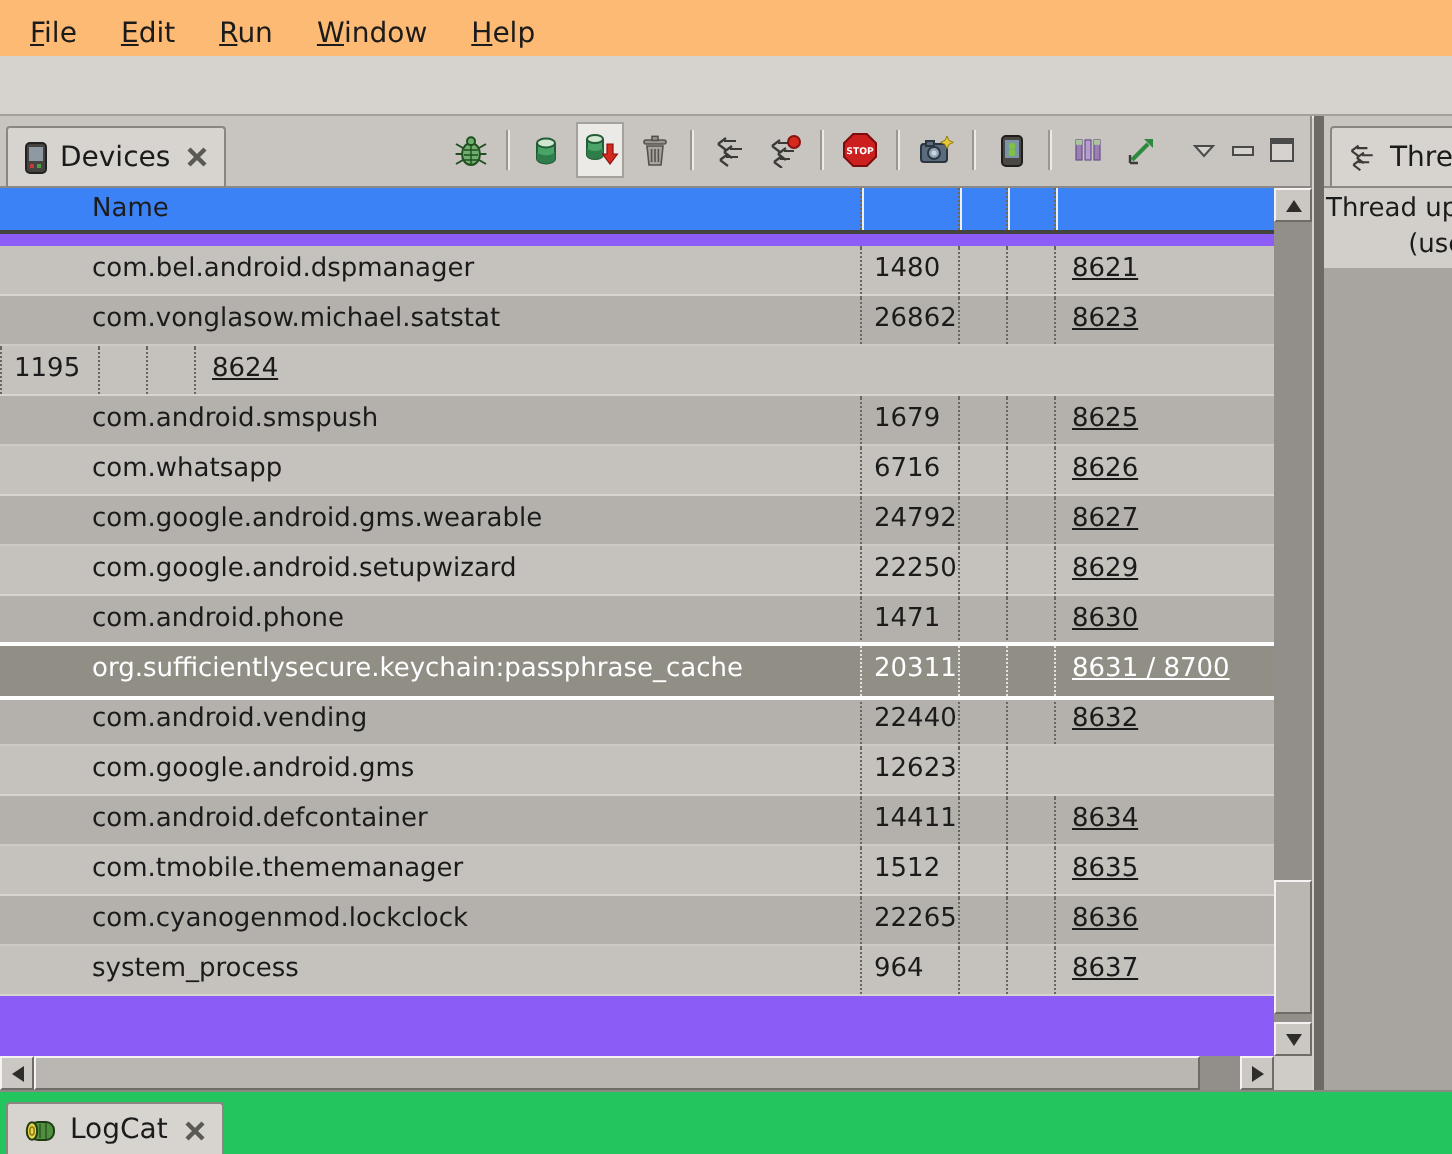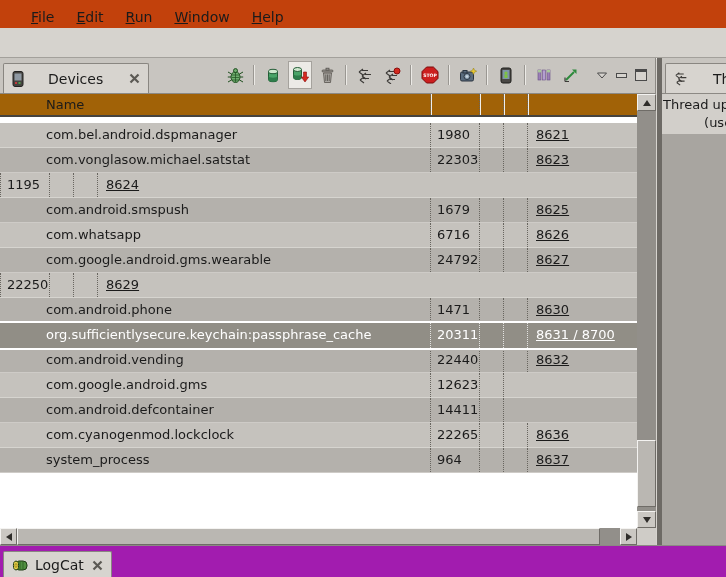--- a/index.html
+++ b/index.html
@@ -5,23 +5,23 @@
   * { margin:0; padding:0; box-sizing:border-box; }
   html,body { width:726px; height:577px; overflow:hidden; }
   body {
     font-family:"DejaVu Sans","Liberation Sans",sans-serif;
     background:#d6d3ce; color:#1b1b1b; font-size:13px;
     position:relative;
   }
   
   .menubar {
     position:absolute; top:0; left:0; width:726px; height:34px;
-    background:#c2410c; border-bottom:1px solid #8f8c87;
+    background:#fdba74; border-bottom:1px solid #8f8c87;
     box-shadow:0 1px 0 #f2f1ee; display:flex; align-items:center;
-    padding-left:20px; font-size:14px;
+    padding-left:4px; font-size:14px;
   }
   .menu-item { display:inline-block; padding:3px 11px; cursor:default; }
   .menu-item::first-letter { text-decoration:underline; }
   
   .toolbar-empty {
     position:absolute; top:28px; left:0; width:726px; height:30px;
     background:#d6d3ce; border-bottom:1px solid #a3a09b;
     box-shadow:0 1px 0 #eceae6;
   }
   
@@ -31,49 +31,49 @@
   }
   .tabbar {
     position:absolute; top:0; left:0; width:100%; height:36px;
     background:#c8c5c0; border-bottom:1px solid #8c8984;
     display:flex; align-items:flex-end;
   }
   .tab {
     height:30px; margin-left:3px; padding:0 8px;
     background:#d7d4cf; border:1px solid #898681; border-bottom:none;
     border-radius:2px 2px 0 0;
-    display:flex; align-items:center; gap:24px; font-size:14px;
+    display:flex; align-items:center; gap:6px; font-size:14px;
   }
   .close-x { width:11px; height:11px; display:inline-block; margin-left:2px; }
   .view-toolbar {
     margin-left:auto; height:36px; display:flex; align-items:center;
     padding-right:6px; gap:3px;
   }
   .tbtn {
     width:24px; height:28px; display:flex; align-items:center; justify-content:center;
     border:1px solid transparent;
   }
   .tbtn.active { background:#eceae6; border:1px solid #a5a29d; }
   .tsep { width:2px; height:20px; margin:0 3px;
     border-left:1px solid #9a9792; border-right:1px solid #eceae6; }
   .winctl { display:flex; align-items:center; gap:8px; margin-left:10px; padding-right:2px; }
   .min-box { width:11px; height:5px; border:1px solid #4a4a4a; background:#d6d3ce; }
   .max-box { width:12px; height:12px; border:1px solid #4a4a4a; border-top:3px solid #4a4a4a; background:#d6d3ce; }
   
   .table-area { position:absolute; top:36px; left:0; width:656px; height:451px; }
   .header-row {
     position:absolute; top:0; left:0; width:637px; height:23px;
-    display:flex; background:#a16207; border-bottom:2px solid #45433f;
+    display:flex; background:#3b82f6; border-bottom:2px solid #45433f;
   }
   .hcell { height:100%; border-left:1px solid #93908a; box-shadow:inset 1px 0 0 #efeeeb;
     padding:3px 6px; font-size:13px; white-space:nowrap; overflow:hidden; }
   .hcell:first-child { border-left:none; box-shadow:none; }
   .rows-host {
     position:absolute; top:23px; left:0; width:637px; height:411px;
-    background:#ffffff; padding-top:6px; overflow:hidden;
+    background:#8b5cf6; padding-top:6px; overflow:hidden;
   }
   .trow { display:flex; width:637px; height:25px; line-height:24px; font-size:13px;
     border-bottom:1px solid rgba(232,230,226,.5); }
   .trow:nth-child(odd)  { background:#c5c2bd; }
   .trow:nth-child(even) { background:#b4b1ac; }
   .trow.selected { background:#918e86; color:#ffffff; position:relative; z-index:2;
     box-shadow:0 0 0 2px #ffffff; border-bottom:none; }
   .tcell { height:100%; overflow:hidden; white-space:nowrap; }
   .c-name { width:430px; padding-left:46px; }
   .c-pid  { width:49px; padding-left:6px; border-left:1px dotted #68655f; }
@@ -109,21 +109,21 @@
     background:#a8a5a0; overflow:hidden; }
   .threads-panel .tabbar { background:#c8c5c0; }
   .threads-msg { position:absolute; top:36px; left:0; width:64px; height:40px;
     background:#d2cfca; overflow:hidden; }
   .msg-inner { width:280px; padding:2px 1px; font-size:13px; line-height:18px; }
   .msg-l1 { white-space:nowrap; }
   .msg-l2 { white-space:nowrap; text-align:center; }
   .threads-body { position:absolute; top:76px; left:0; width:64px; height:411px; background:#a8a5a0; }
   
   .bottom-strip { position:absolute; top:545px; left:0; width:726px; height:32px;
-    background:#a21caf; border-top:1px solid #8c8984;padding-left:40px; }
+    background:#22c55e; border-top:1px solid #8c8984;padding-left:40px; }
   .logcat-tab { position:absolute; left:3px; top:5px; height:27px; padding:0 8px;
     background:#d7d4cf; border:1px solid #898681; border-bottom:none;
     border-radius:2px 2px 0 0; display:flex; align-items:center; gap:6px; font-size:14px; }
   .icon { display:inline-flex; align-items:center; justify-content:center; }
 </style>
 </head>
 <body>
 
 <div class="menubar">
   <span class="menu-item">File</span>
@@ -268,28 +268,28 @@
       <div class="hcell c-name">Name</div>
       <div class="hcell c-pid"></div>
       <div class="hcell c-e1"></div>
       <div class="hcell c-e2"></div>
       <div class="hcell c-port"></div>
     </div>
 
     <div class="rows-host">
         <div class="trow">
         <div class="tcell c-name">com.bel.android.dspmanager</div>
-        <div class="tcell c-pid">1980</div>
+        <div class="tcell c-pid">1480</div>
         <div class="tcell c-e1"></div>
         <div class="tcell c-e2"></div>
         <div class="tcell c-port">8621</div>
       </div>
         <div class="trow">
         <div class="tcell c-name">com.vonglasow.michael.satstat</div>
-        <div class="tcell c-pid">22303</div>
+        <div class="tcell c-pid">26862</div>
         <div class="tcell c-e1"></div>
         <div class="tcell c-e2"></div>
         <div class="tcell c-port">8623</div>
       </div>
         <div class="trow">
         <div class="tcell c-pid">1195</div>
         <div class="tcell c-e1"></div>
         <div class="tcell c-e2"></div>
         <div class="tcell c-port">8624</div>
       </div>
@@ -308,20 +308,21 @@
         <div class="tcell c-port">8626</div>
       </div>
         <div class="trow">
         <div class="tcell c-name">com.google.android.gms.wearable</div>
         <div class="tcell c-pid">24792</div>
         <div class="tcell c-e1"></div>
         <div class="tcell c-e2"></div>
         <div class="tcell c-port">8627</div>
       </div>
         <div class="trow">
+        <div class="tcell c-name">com.google.android.setupwizard</div>
         <div class="tcell c-pid">22250</div>
         <div class="tcell c-e1"></div>
         <div class="tcell c-e2"></div>
         <div class="tcell c-port">8629</div>
       </div>
         <div class="trow">
         <div class="tcell c-name">com.android.phone</div>
         <div class="tcell c-pid">1471</div>
         <div class="tcell c-e1"></div>
         <div class="tcell c-e2"></div>
@@ -345,20 +346,28 @@
         <div class="tcell c-name">com.google.android.gms</div>
         <div class="tcell c-pid">12623</div>
         <div class="tcell c-e1"></div>
         <div class="tcell c-e2"></div>
       </div>
         <div class="trow">
         <div class="tcell c-name">com.android.defcontainer</div>
         <div class="tcell c-pid">14411</div>
         <div class="tcell c-e1"></div>
         <div class="tcell c-e2"></div>
+        <div class="tcell c-port">8634</div>
+      </div>
+        <div class="trow">
+        <div class="tcell c-name">com.tmobile.thememanager</div>
+        <div class="tcell c-pid">1512</div>
+        <div class="tcell c-e1"></div>
+        <div class="tcell c-e2"></div>
+        <div class="tcell c-port">8635</div>
       </div>
         <div class="trow">
         <div class="tcell c-name">com.cyanogenmod.lockclock</div>
         <div class="tcell c-pid">22265</div>
         <div class="tcell c-e1"></div>
         <div class="tcell c-e2"></div>
         <div class="tcell c-port">8636</div>
       </div>
         <div class="trow">
         <div class="tcell c-name">system_process</div>

